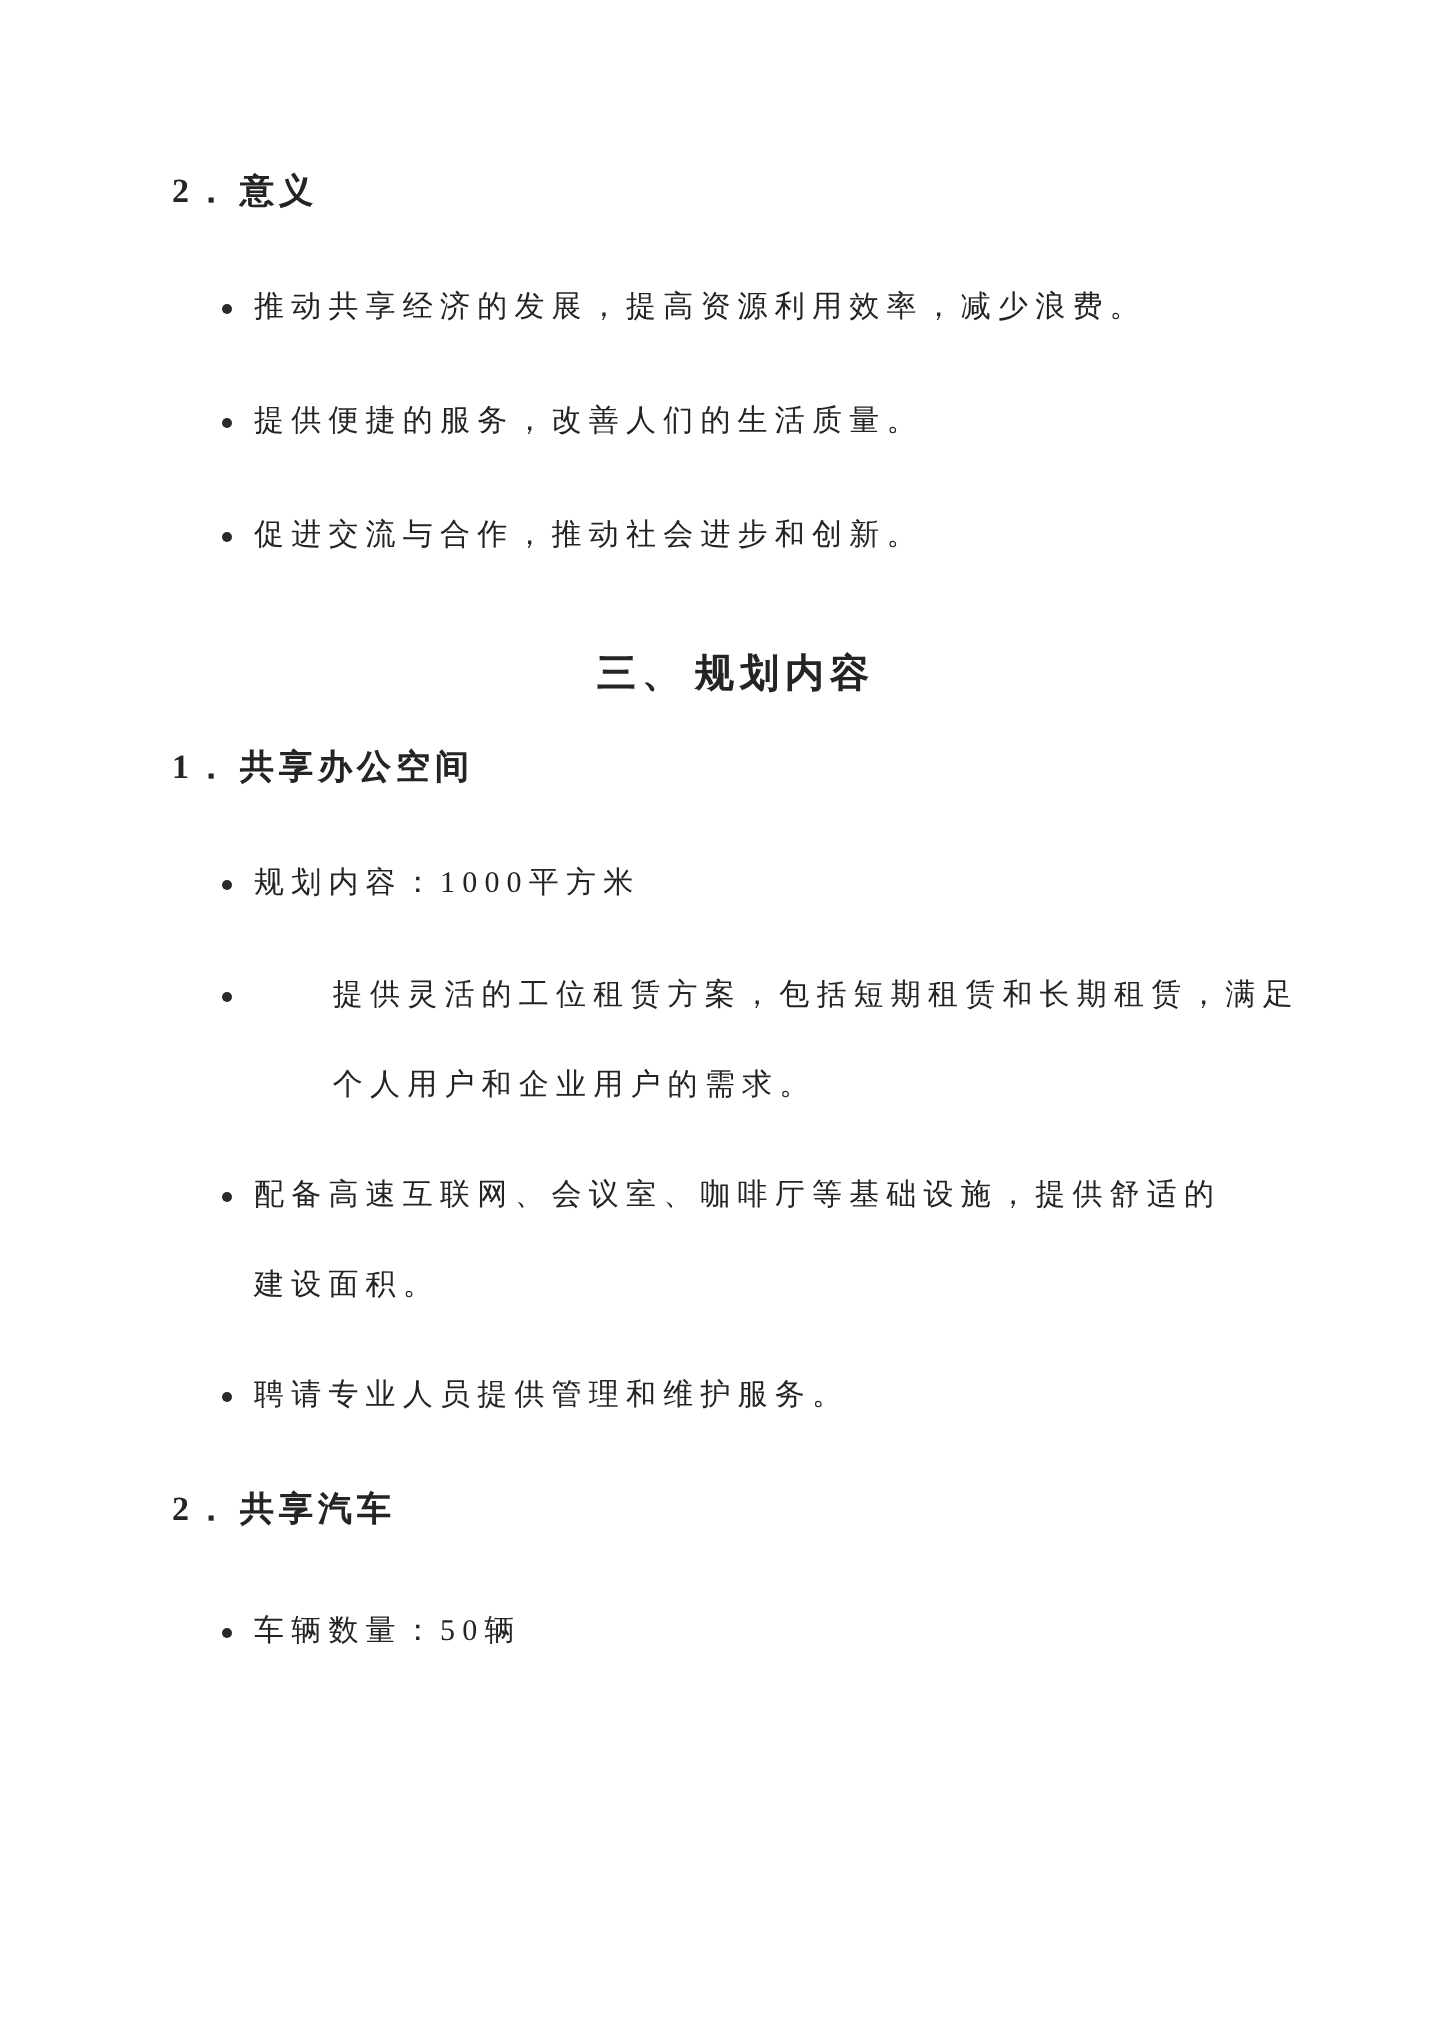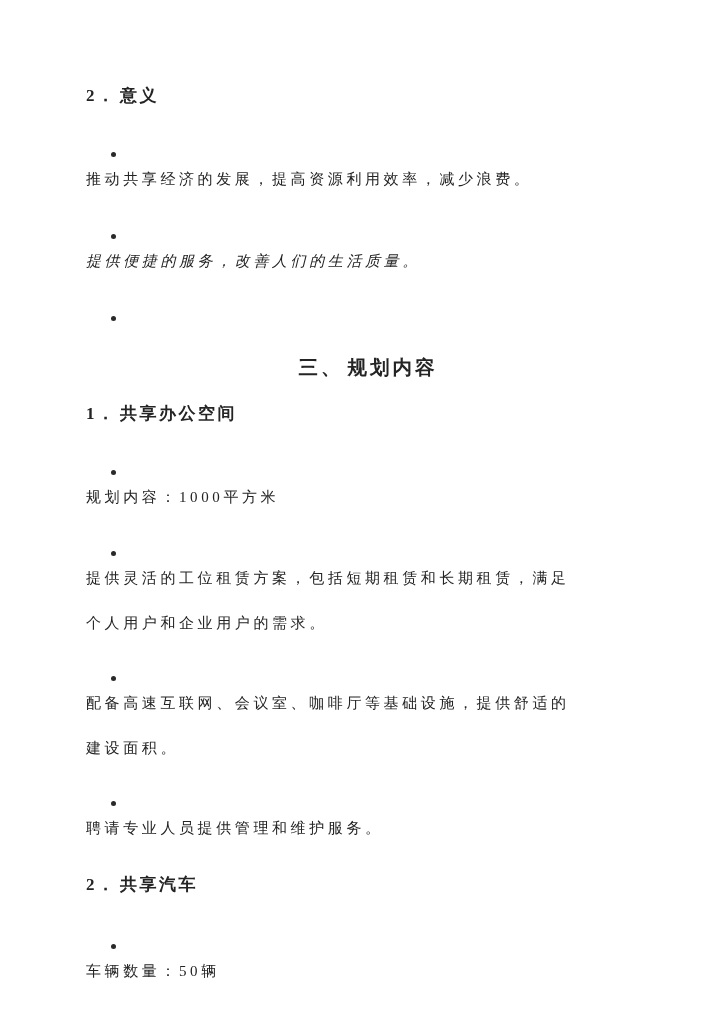--- a/index.html
+++ b/index.html
@@ -37,40 +37,39 @@
     font-weight: 700;
     letter-spacing: 3px;
     white-space: nowrap;
   }
   .chapter-heading .num {
     margin-right: 4px;
   }
   .bullet {
     display: flex;
     align-items: flex-start;
-    flex-direction: column;
   }
   .dot {
     flex: 0 0 auto;
     width: 5px;
     height: 5px;
     border-radius: 50%;
     background: #2a2a2a;
     margin: 20px 11px 0 25px;
   }
   .text {
     font-size: 15px;
     line-height: 45px;
     letter-spacing: 3.6px;
   }
   .text .line {
     white-space: nowrap;
   }
   .mt23 { margin-top: 23px; }
-  .mt12 { margin-top: 12px; font-style: italic; }
+  .mt12 { margin-top: 12px; }
   .mt16 { margin-top: 32px; text-align: center; }
   .mt42 { margin-top: 18px; }
   .mt11 { margin-top: 11px; justify-content: space-between; }
   .mt10 { margin-top: 10px; }
   .mt21 { margin-top: 21px; }
   .mt26 { margin-top: 26px; }
 </style>
 </head>
 <body>
 
@@ -87,20 +86,23 @@
 
   <div class="bullet mt12">
     <span class="dot"></span>
     <div class="text">
       <div class="line">提供便捷的服务，改善人们的生活质量。</div>
     </div>
   </div>
 
   <div class="bullet mt12">
     <span class="dot"></span>
+    <div class="text">
+      <div class="line">促进交流与合作，推动社会进步和创新。</div>
+    </div>
   </div>
 
   <h2 class="chapter-heading mt16"><span class="num">三、</span><span>规划内容</span></h2>
 
   <h3 class="subheading mt42"><span class="num">1．</span><span>共享办公空间</span></h3>
 
   <div class="bullet mt23">
     <span class="dot"></span>
     <div class="text">
       <div class="line">规划内容：1000平方米</div>

